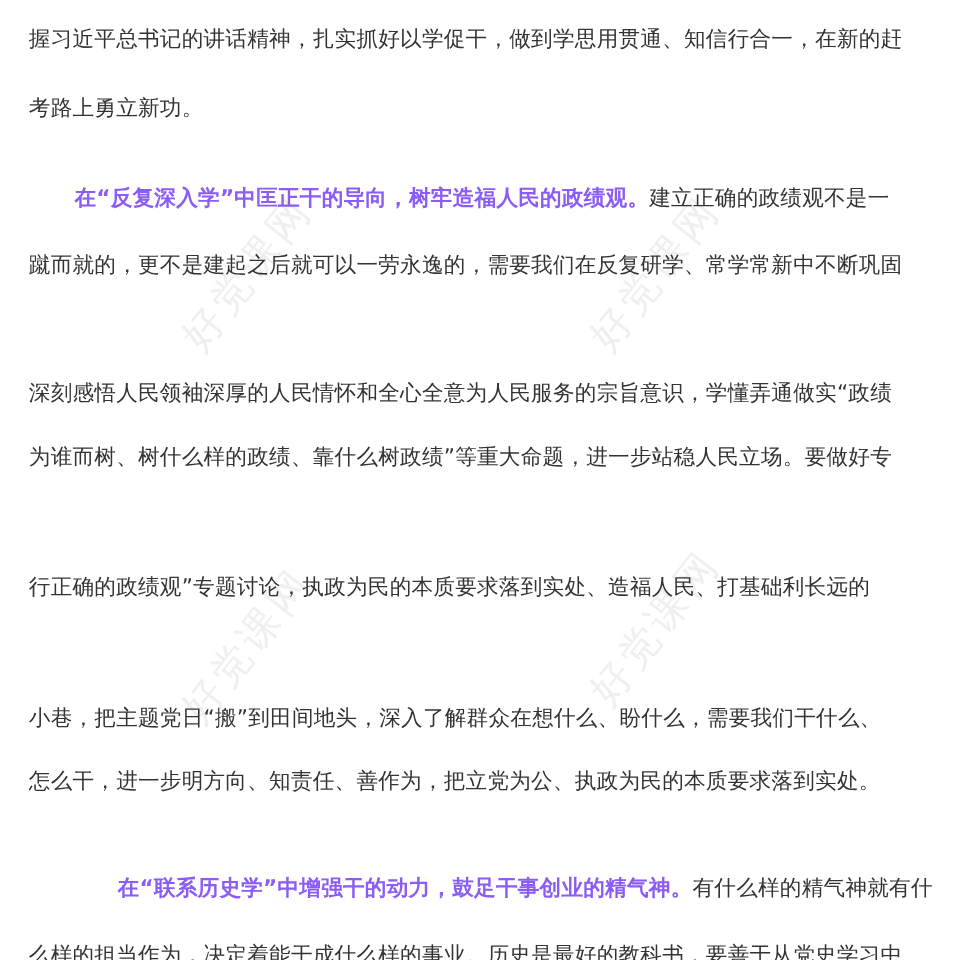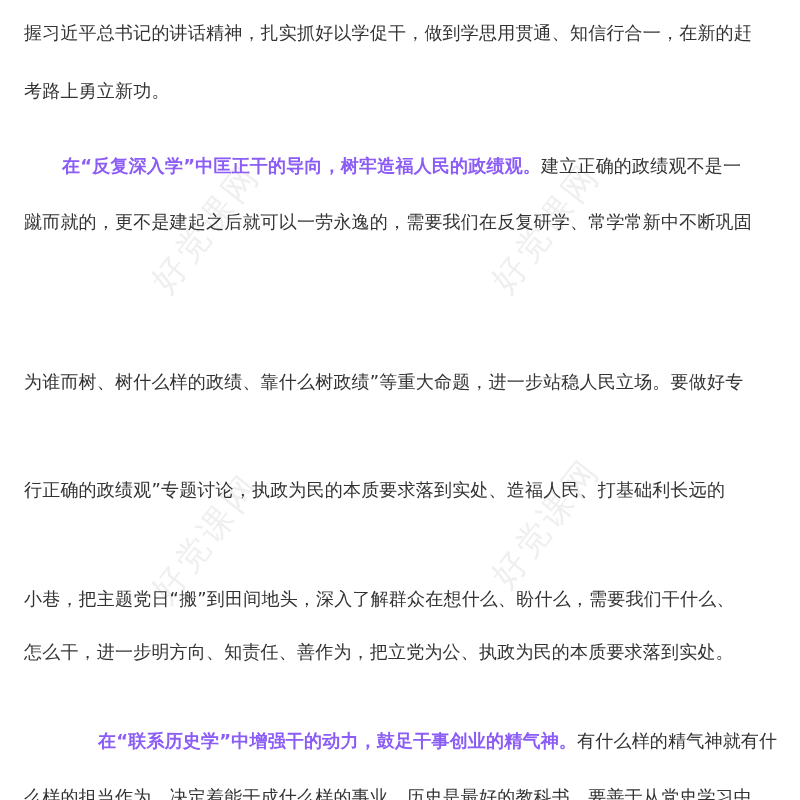--- a/index.html
+++ b/index.html
@@ -63,20 +63,21 @@
   <div class="watermark" style="left:130px; top:515px;">好党课网</div>
   <div class="watermark" style="left:470px; top:500px;">好党课网</div>
 
   <div class="line" style="top:21px;">握习近平总书记的讲话精神，扎实抓好以学促干，做到学思用贯通、知信行合一，在新的赶</div>
   <div class="line" style="top:79px;">考路上勇立新功。</div>
 
   <div class="line indent" style="top:154px;">
     <span class="bold">在“反复深入学”中匡正干的导向，树牢造福人民的政绩观。</span><span>建立正确的政绩观不是一</span>
   </div>
   <div class="line" style="top:210px;">蹴而就的，更不是建起之后就可以一劳永逸的，需要我们在反复研学、常学常新中不断巩固</div>
+  <div class="line" style="top:316px;">深刻感悟人民领袖深厚的人民情怀和全心全意为人民服务的宗旨意识，学懂弄通做实“政绩</div>
   <div class="line" style="top:370px;">为谁而树、树什么样的政绩、靠什么树政绩”等重大命题，进一步站稳人民立场。要做好专</div>
   <div class="line" style="top:478px;">行正确的政绩观”专题讨论，执政为民的本质要求落到实处、造福人民、打基础利长远的</div>
   <div class="line" style="top:587px;">小巷，把主题党日“搬”到田间地头，深入了解群众在想什么、盼什么，需要我们干什么、</div>
   <div class="line" style="top:640px;">怎么干，进一步明方向、知责任、善作为，把立党为公、执政为民的本质要求落到实处。</div>
 
   <div class="line indent" style="top:729px;margin-left:36px;">
     <span class="bold">在“联系历史学”中增强干的动力，鼓足干事创业的精气神。</span><span>有什么样的精气神就有什</span>
   </div>
   <div class="line" style="top:785px;">么样的担当作为，决定着能干成什么样的事业。历史是最好的教科书，要善于从党史学习中</div>
 

